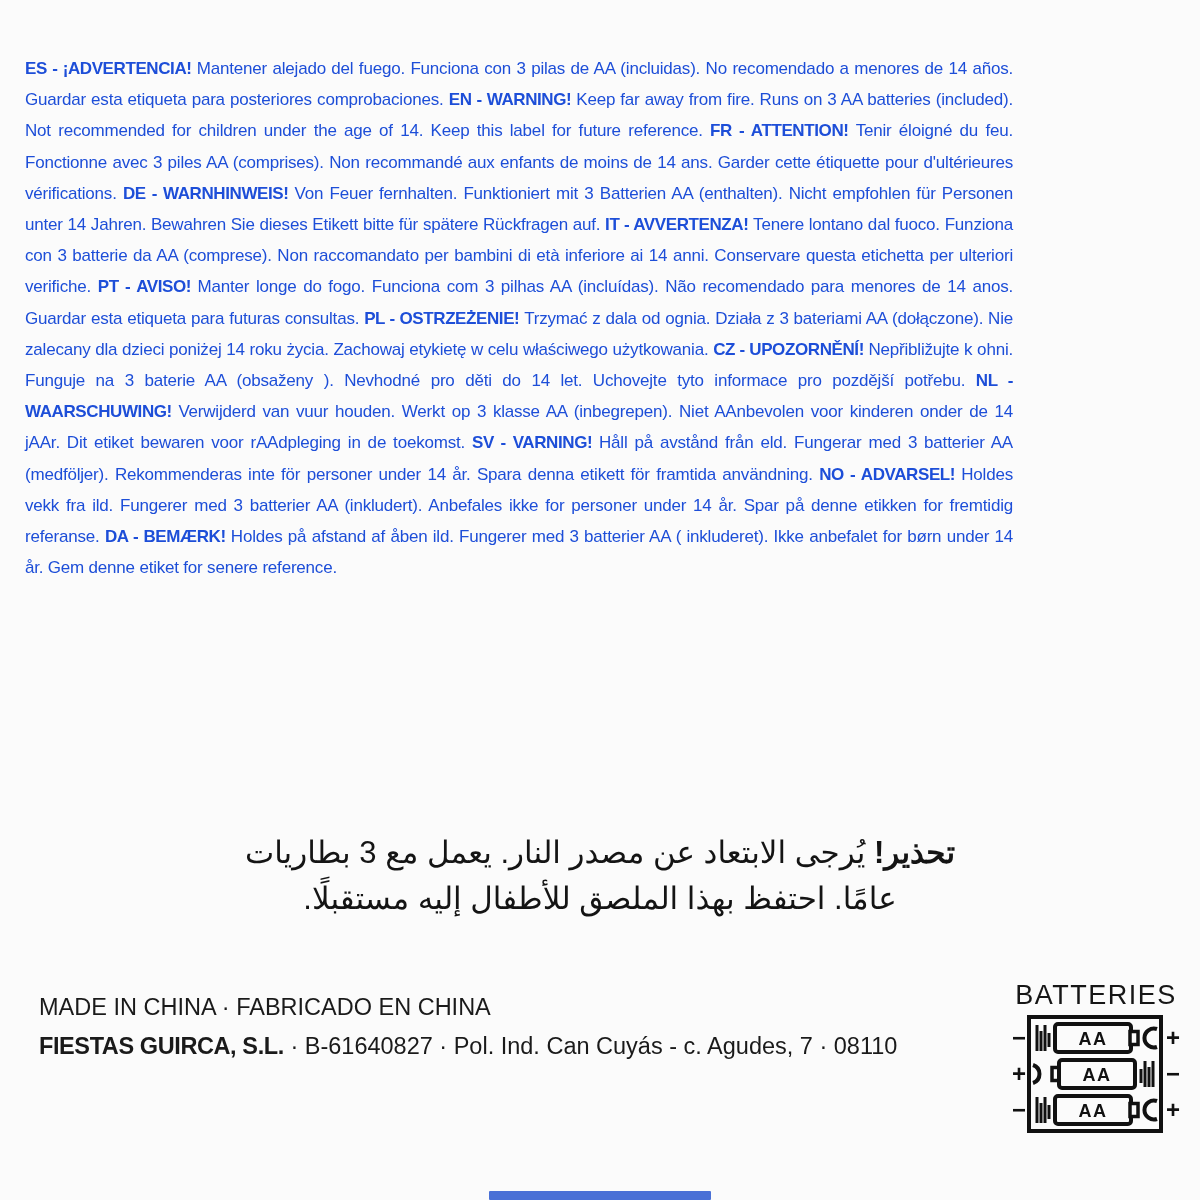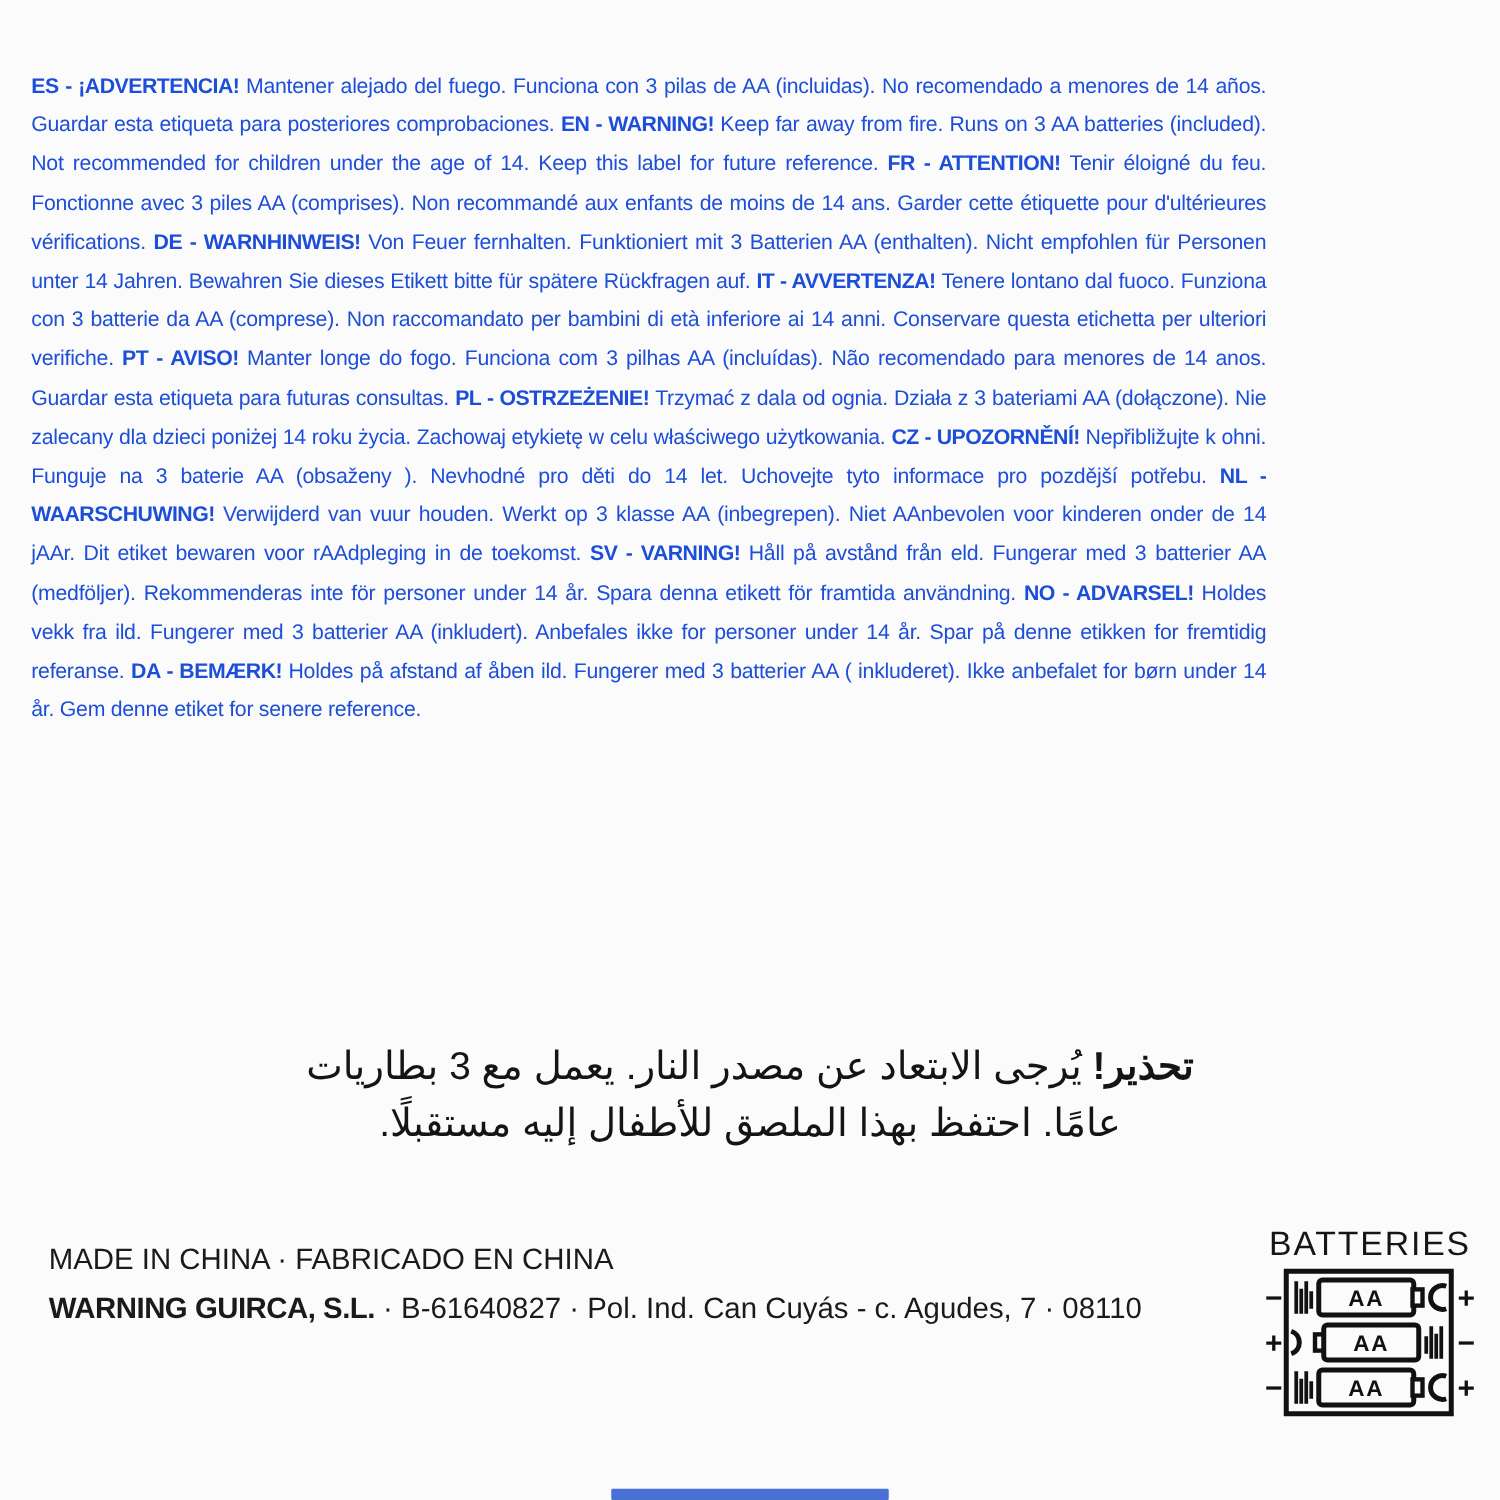--- a/index.html
+++ b/index.html
@@ -67,21 +67,21 @@
 
   <p class="warning-text"><span class="b">ES - ¡ADVERTENCIA! </span><span>Mantener alejado del fuego. Funciona con 3 pilas de AA (incluidas). No recomendado a menores de 14 años. Guardar esta etiqueta para posteriores comprobaciones. </span><span class="b">EN - WARNING! </span><span>Keep far away from fire. Runs on 3 AA batteries (included). Not recommended for children under the age of 14. Keep this label for future reference. </span><span class="b">FR - ATTENTION! </span><span>Tenir éloigné du feu. Fonctionne avec 3 piles AA (comprises). Non recommandé aux enfants de moins de 14 ans. Garder cette étiquette pour d'ultérieures vérifications. </span><span class="b">DE - WARNHINWEIS! </span><span>Von Feuer fernhalten. Funktioniert mit 3 Batterien AA (enthalten). Nicht empfohlen für Personen unter 14 Jahren. Bewahren Sie dieses Etikett bitte für spätere Rückfragen auf. </span><span class="b">IT - AVVERTENZA! </span><span>Tenere lontano dal fuoco. Funziona con 3 batterie da AA (comprese). Non raccomandato per bambini di età inferiore ai 14 anni. Conservare questa etichetta per ulteriori verifiche. </span><span class="b">PT - AVISO! </span><span>Manter longe do fogo. Funciona com 3 pilhas AA (incluídas). Não recomendado para menores de 14 anos. Guardar esta etiqueta para futuras consultas. </span><span class="b">PL - OSTRZEŻENIE! </span><span>Trzymać z dala od ognia. Działa z 3 bateriami AA (dołączone). Nie zalecany dla dzieci poniżej 14 roku życia. Zachowaj etykietę w celu właściwego użytkowania. </span><span class="b">CZ - UPOZORNĚNÍ! </span><span>Nepřibližujte k ohni. Funguje na 3 baterie AA (obsaženy ). Nevhodné pro děti do 14 let. Uchovejte tyto informace pro pozdější potřebu. </span><span class="b">NL - WAARSCHUWING! </span><span>Verwijderd van vuur houden. Werkt op 3 klasse AA (inbegrepen). Niet AAnbevolen voor kinderen onder de 14 jAAr. Dit etiket bewaren voor rAAdpleging in de toekomst. </span><span class="b">SV - VARNING! </span><span>Håll på avstånd från eld. Fungerar med 3 batterier AA (medföljer). Rekommenderas inte för personer under 14 år. Spara denna etikett för framtida användning. </span><span class="b">NO - ADVARSEL! </span><span>Holdes vekk fra ild. Fungerer med 3 batterier AA (inkludert). Anbefales ikke for personer under 14 år. Spar på denne etikken for fremtidig referanse. </span><span class="b">DA - BEMÆRK! </span><span>Holdes på afstand af åben ild. Fungerer med 3 batterier AA ( inkluderet). Ikke anbefalet for børn under 14 år. Gem denne etiket for senere reference.</span></p>
 
   <div class="arabic">
     <div class="ar-line"><span class="b">تحذير!</span><span> يُرجى الابتعاد عن مصدر النار. يعمل مع 3 بطاريات</span></div>
     <div class="ar-line"><span>عامًا. احتفظ بهذا الملصق للأطفال إليه مستقبلًا.</span></div>
   </div>
 
   <div class="footer">
     <div class="line">MADE IN CHINA · FABRICADO EN CHINA</div>
-    <div class="line"><span class="b">WARNING GUIRCA, S.L.</span><span> · B-61640827 · Pol. Ind. Can Cuyás - c. Agudes, 7 · 08110</span></div>
+    <div class="line"><span class="b">FIESTAS GUIRCA, S.L.</span><span> · B-61640827 · Pol. Ind. Can Cuyás - c. Agudes, 7 · 08110</span></div>
   </div>
 
   <div class="batteries">
     <span class="batteries-title">BATTERIES</span>
 
     <svg class="battery-svg" width="170" height="122" viewBox="0 0 170 122" font-family="Liberation Sans, sans-serif">
 
       <rect x="18" y="4" width="132" height="114" fill="none" stroke="#111" stroke-width="4"></rect>
 
       <g stroke="#111" stroke-width="3" fill="none">

